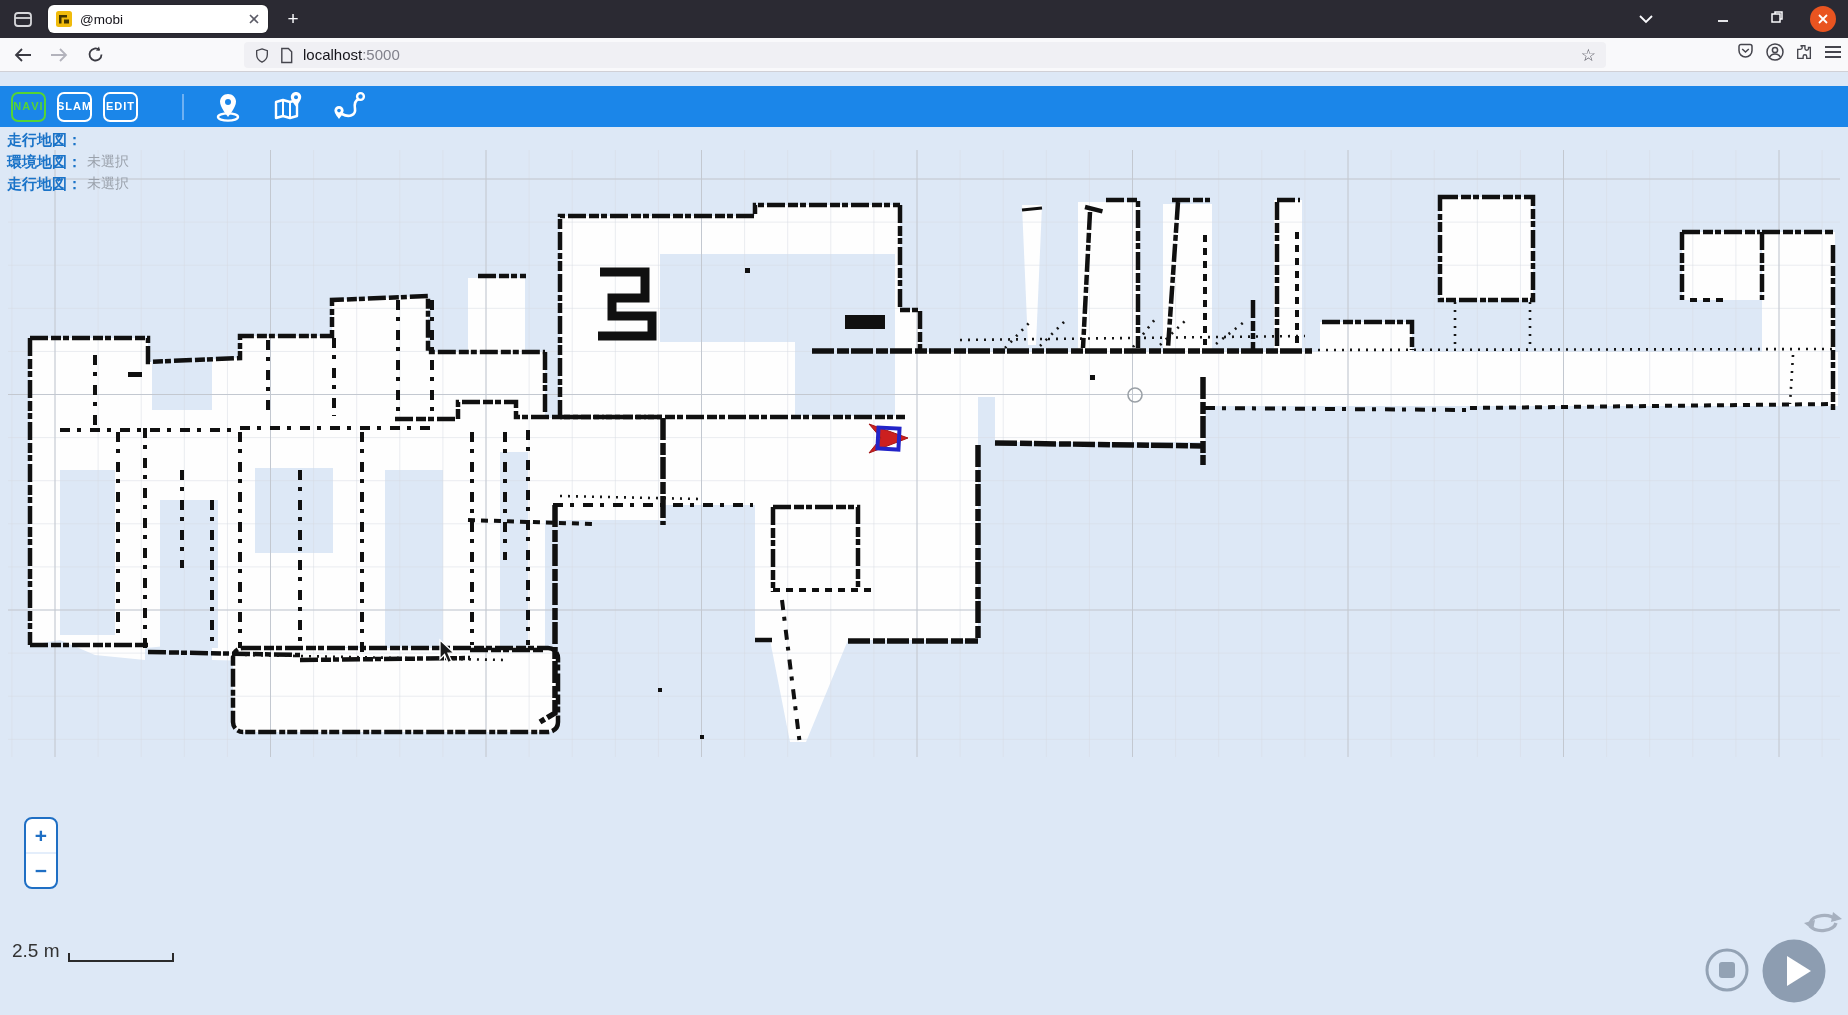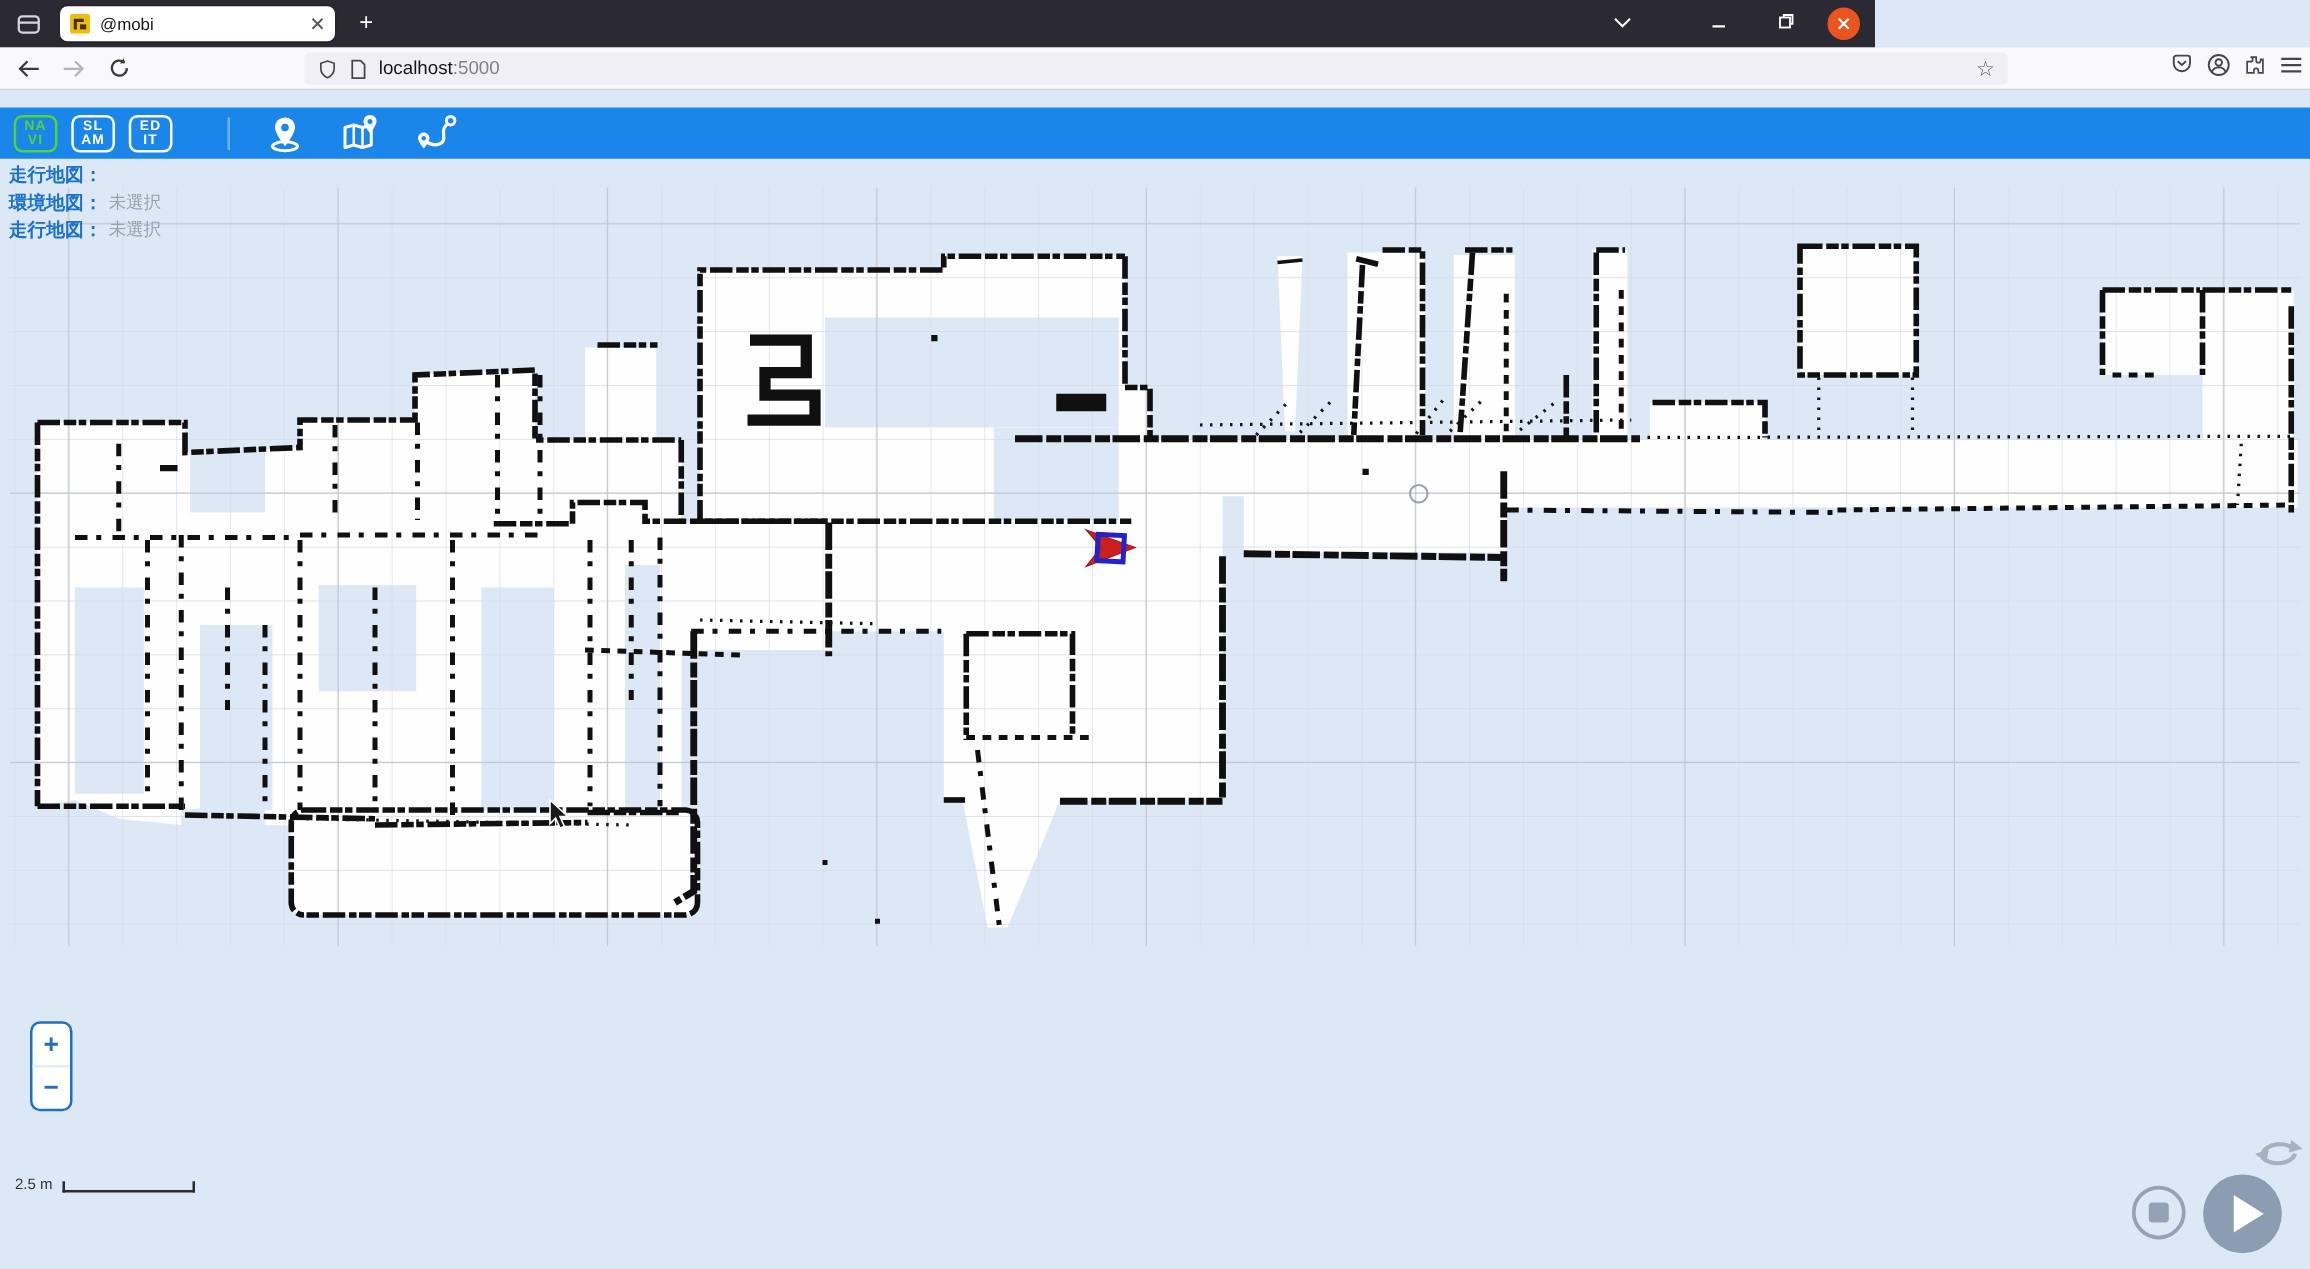--- a/index.html
+++ b/index.html
@@ -1,19 +1,19 @@
 <!DOCTYPE html>
 <html><head>
 <meta charset="utf-8">
 <style>
   html,body{margin:0;padding:0;}
   body{width:1848px;height:1015px;overflow:hidden;position:relative;
        font-family:"Liberation Sans","DejaVu Sans",sans-serif;background:#dde8f6;}
   
-  .titlebar{position:absolute;left:0;top:0;width:1500px;height:38px;background:#2b2a33;display:flex;align-items:center;}
+  .titlebar{position:absolute;left:0;top:0;width:1848px;height:38px;background:#2b2a33;display:flex;align-items:center;}
   .fxview{width:30px;height:26px;margin-left:8px;border-radius:4px;display:flex;align-items:center;justify-content:center;}
   .tab{position:absolute;left:48px;top:5px;width:220px;height:28px;background:#ffffff;border-radius:6px;
        display:flex;align-items:center;padding:0 8px;box-sizing:border-box;box-shadow:0 0 2px rgba(0,0,0,.4);}
   .tab-title{font-size:13.5px;color:#15141a;margin-left:8px;flex:1;white-space:nowrap;overflow:hidden;}
   .tab-close{color:#5b5b66;display:flex;}
   .newtab{position:absolute;left:280px;top:6px;color:#fbfbfe;font-size:19px;width:26px;height:26px;
           display:flex;align-items:center;justify-content:center;}
   .win-icons{position:absolute;right:0;top:0;height:38px;display:flex;align-items:center;gap:26px;padding-right:12px;}
   .win-close{width:26px;height:26px;border-radius:50%;background:#E95420;display:flex;align-items:center;justify-content:center;}
   
@@ -26,36 +26,36 @@
   .url-text{font-size:15px;color:#15141a;}
   .url-port{color:#82828c;}
   .url-spacer{flex:1;}
   .star{color:#55555f;font-size:17px;line-height:1;}
   .nav-right{position:absolute;right:6px;top:4px;display:flex;align-items:center;gap:10px;}
   
   .app{position:absolute;left:0;top:72px;width:1848px;height:943px;background:#dde8f6;}
   .app svg.map{position:absolute;left:0;top:0;}
   .bluebar{position:absolute;left:0;top:14px;width:1848px;height:41px;background:#1b86e9;display:flex;align-items:center;z-index:5;}
   .modebtn{width:35px;height:30px;border:2.5px solid #ffffff;border-radius:7px;color:#ffffff;margin-left:11px;
-           display:flex;flex-direction:column;align-items:center;justify-content:center;font-weight:bold;
+           display:flex;flex-direction:row;align-items:center;justify-content:center;font-weight:bold;
            font-size:11px;line-height:11px;letter-spacing:1px;box-sizing:border-box;}
   .modebtn.active{border-color:#55d435;color:#55d435;}
   .bar-divider{width:2px;height:26px;background:#6fb1f2;margin-left:44px;}
   .bar-ic{margin-left:28px;display:flex;}
   .maplabels{position:absolute;left:7px;top:57px;z-index:5;}
   .maplabels .row{display:flex;height:22px;align-items:center;}
   .mlab{font-size:15px;font-weight:bold;color:#1a73c8;}
   .mval{font-size:14px;color:#9aa1ab;margin-left:5px;text-align:right;}
   .zoomctl{position:absolute;left:24px;top:745px;width:34px;border:2px solid #1f6fc4;border-radius:8px;
            background:#ffffff;z-index:5;box-sizing:border-box;}
   .zbtn{width:100%;height:33px;display:flex;align-items:center;justify-content:center;
         color:#1f6fc4;font-size:21px;font-weight:bold;}
   .zdiv{height:2px;background:#e4eefb;}
   .scale{position:absolute;left:12px;top:868px;display:flex;align-items:flex-end;gap:8px;z-index:5;}
-  .scale-label{font-size:12px;color:#333;}
+  .scale-label{font-size:19px;color:#333;}
   .scale-bar{width:106px;height:9px;border:2px solid #2b2b2b;border-top:none;box-sizing:border-box;}
   .statusbox{position:absolute;left:5px;top:887px;z-index:5;}
   .st-row1{display:flex;align-items:center;gap:10px;height:18px;}
   .st-dot{width:14px;height:14px;border-radius:50%;background:#6cc62f;}
   .st-main{font-size:14.5px;color:#1a73c8;}
   .st-sub{font-size:11.5px;color:#1a73c8;margin-top:3px;}
   .st-ver{display:flex;gap:22px;}
   .ctl-loop{position:absolute;left:1802px;top:834px;z-index:5;}
   .ctl-stop{position:absolute;left:1703px;top:874px;z-index:5;}
   .ctl-play{position:absolute;left:1761px;top:866px;z-index:5;}

